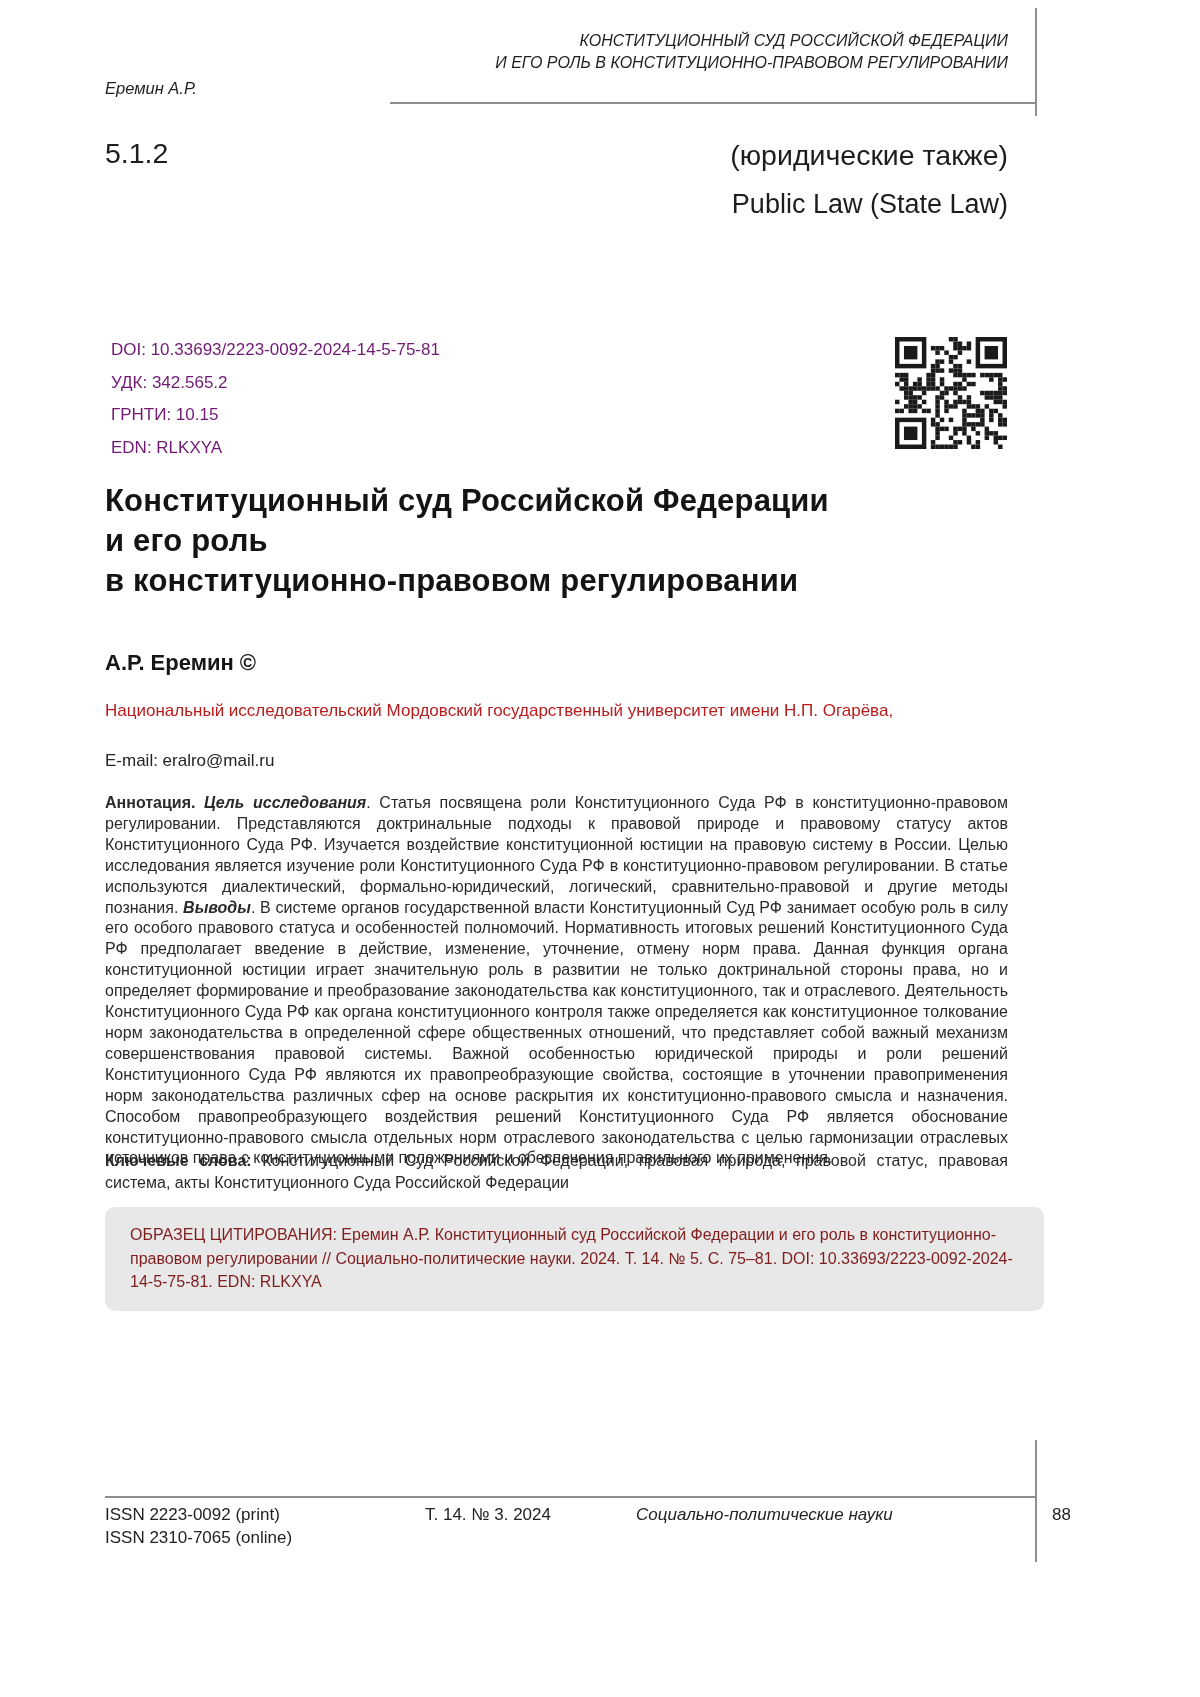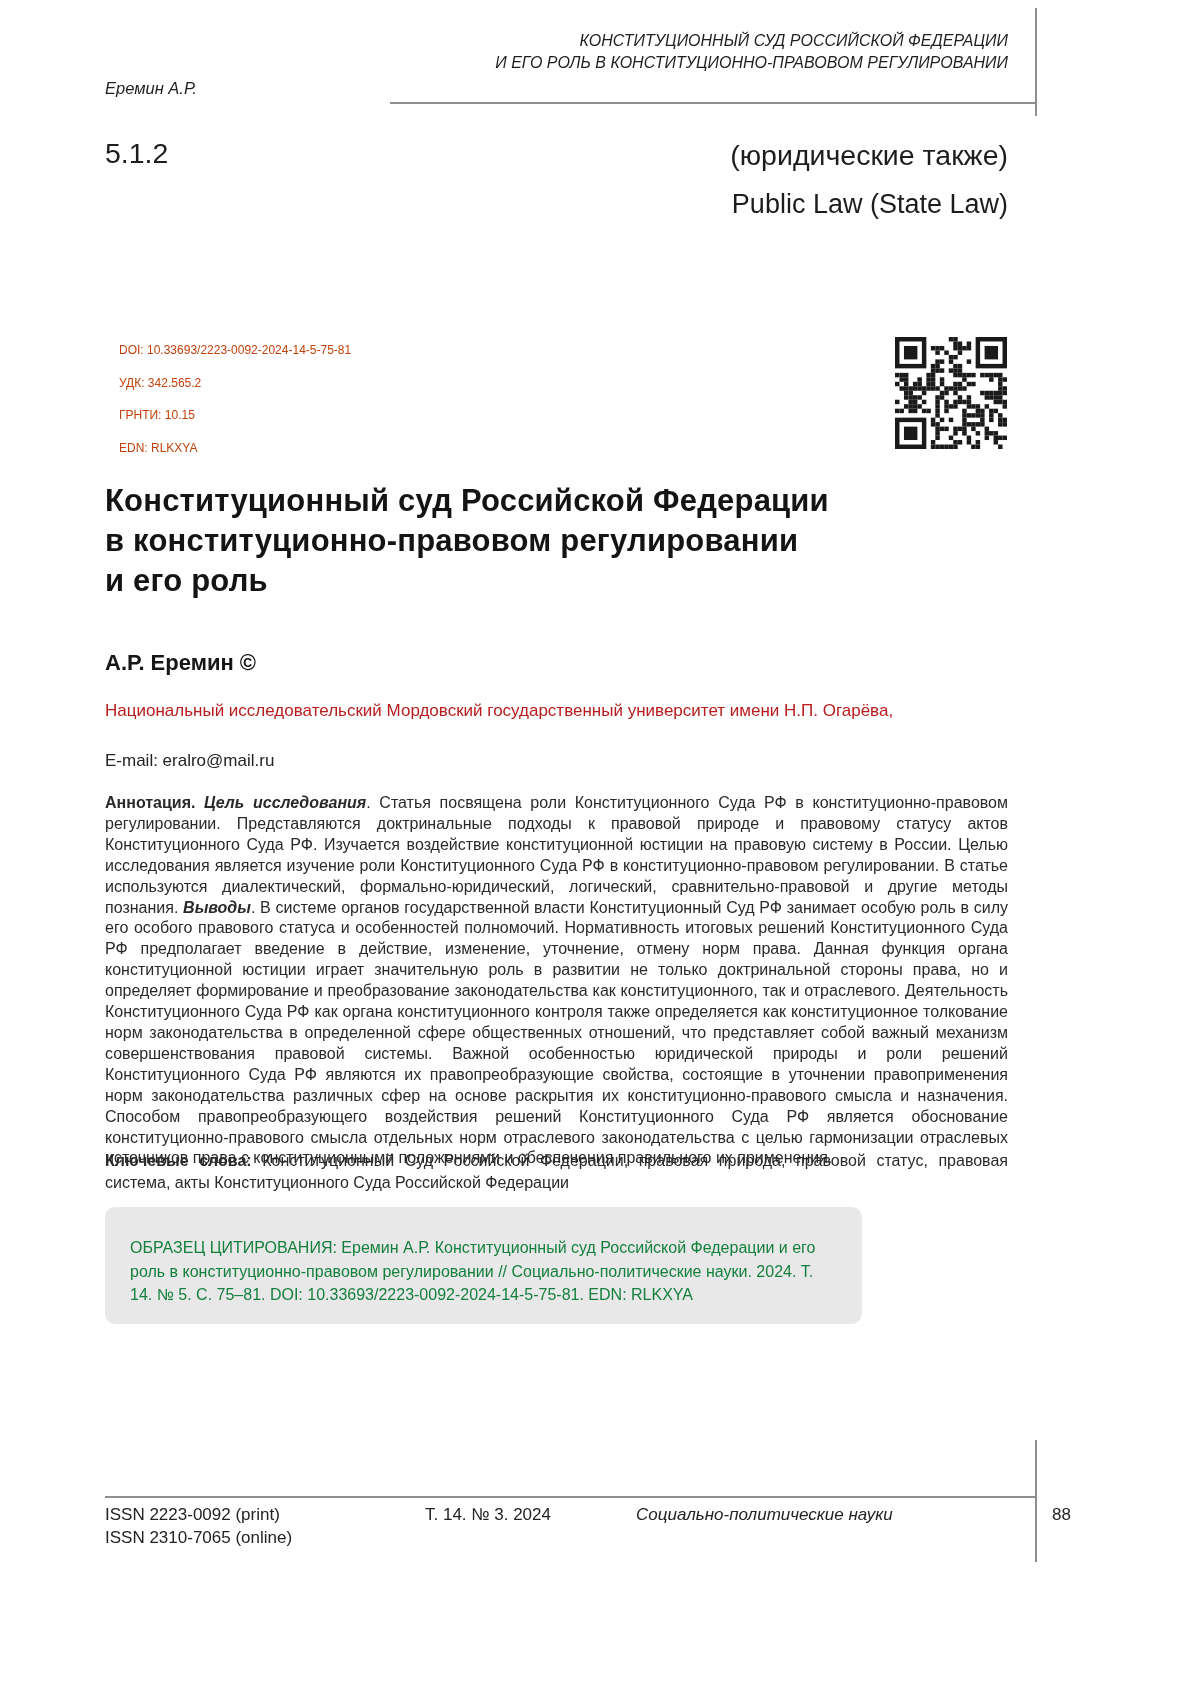--- a/index.html
+++ b/index.html
@@ -22,21 +22,21 @@
     left:105px; top:79px; font-style:italic; font-size:16.5px; color:#1f1f1f;
   }
 
   .section-number { left:105px; top:137px; font-size:28.5px; color:#1d1d1d; }
   .section-title {
     right:192px; top:137px; text-align:right;
     font-size:28.5px; line-height:37px; color:#1d1d1d;
   }
   .section-title-en { font-size:27px; margin-top:12px; }
 
-  .meta { left:119px; top:334px; font-size:12px; line-height:32.5px; color:#c2410c; }
+  .meta { left:111px; top:334px; font-size:17px; line-height:32.5px; color:#701a75; }
 
   .qr { left:895px; top:337px; width:112px; height:112px; }
 
   .article-title {
     left:105px; top:481px; font-size:31px; font-weight:700;
     line-height:40px; color:#141414; letter-spacing:0.2px;
   }
 
   .author-line { left:105px; top:650px; font-size:22px; font-weight:700; color:#161616; }
   .affiliation { left:105px; top:699px; font-size:17px; line-height:23px; color:#b91c1c; }
@@ -48,24 +48,24 @@
     hyphens:auto;
   }
   .keywords {
     left:105px; top:1150px; width:903px;
     font-size:16px; line-height:21.5px; text-align:justify; color:#2a2a2a;
   }
   .b  { font-weight:700; }
   .bi { font-weight:700; font-style:italic; }
 
   .citation-box {
-    left:105px; top:1207px; width:757px;
+    left:105px; top:1207px; width:939px;
     background:#e8e8e8; border-radius:10px;
-    padding:29px 25px 17px 25px;
-    font-size:16px; line-height:23.5px; color:#15803d; text-align:left;
+    padding:16px 25px 17px 25px;
+    font-size:16px; line-height:23.5px; color:#7f1d1d; text-align:left;
   }
 
   .footer-rule { left:105px; top:1496px; width:931px; }
   .rule-v-top { left:1035px; top:8px; height:108px; }
   .rule-v-bottom { left:1035px; top:1440px; height:122px; }
 
   .footer-issn { left:105px; top:1503px; font-size:17px; line-height:23px; color:#232323; }
   .footer-volume { left:425px; top:1505px; font-size:17px; color:#232323; }
   .footer-journal { left:636px; top:1505px; font-size:17px; font-style:italic; color:#232323; }
   .footer-page { left:1052px; top:1505px; font-size:17px; color:#232323; }
@@ -315,22 +315,22 @@
         <rect fill="#fff" x="85.5" y="4.5" width="22.5" height="22.5"></rect>
         <rect x="90" y="9" width="13.5" height="13.5"></rect>
         <rect x="0" y="81" width="31.5" height="31.5"></rect>
         <rect fill="#fff" x="4.5" y="85.5" width="22.5" height="22.5"></rect>
         <rect x="9" y="90" width="13.5" height="13.5"></rect>
       </svg>
   </div>
 
   <div class="abs article-title">
     <div>Конституционный суд Российской Федерации</div>
+    <div>и его роль</div>
     <div>в конституционно-правовом регулировании</div>
-    <div>и его роль</div>
   </div>
 
   <div class="abs author-line">А.Р. Еремин ©</div>
   <div class="abs affiliation">
     <div>Национальный исследовательский Мордовский государственный университет имени Н.П. Огарёва,</div>
   </div>
   <div class="abs email">E-mail: eralro@mail.ru</div>
 
   <p class="abs abstract"><span class="b">Аннотация.</span><span class="bi"> Цель исследования</span><span>. Статья посвящена роли Конституционного Суда РФ в конституционно-правовом регулировании. Представляются доктринальные подходы к правовой природе и правовому статусу актов Конституционного Суда РФ. Изучается воздействие конституционной юстиции на правовую систему в России. Целью исследования является изучение роли Конституционного Суда РФ в конституционно-правовом регулировании. В статье используются диалектический, формально-юридический, логический, сравнительно-правовой и другие методы познания. </span><span class="bi">Выводы</span><span>. В системе органов государственной власти Конституционный Суд РФ занимает особую роль в силу его особого правового статуса и особенностей полномочий. Нормативность итоговых решений Конституционного Суда РФ предполагает введение в действие, изменение, уточнение, отмену норм права. Данная функция органа конституционной юстиции играет значительную роль в развитии не только доктринальной стороны права, но и определяет формирование и преобразование законодательства как конституционного, так и отраслевого. Деятельность Конституционного Суда РФ как органа конституционного контроля также определяется как конституционное толкование норм законодательства в определенной сфере общественных отношений, что представляет собой важный механизм совершенствования правовой системы. Важной особенностью юридической природы и роли решений Конституционного Суда РФ являются их правопреобразующие свойства, состоящие в уточнении правоприменения норм законодательства различных сфер на основе раскрытия их конституционно-правового смысла и назначения. Способом правопреобразующего воздействия решений Конституционного Суда РФ является обоснование конституционно-правового смысла отдельных норм отраслевого законодательства с целью гармонизации отраслевых источников права с конституционными положениями и обеспечения правильного их применения.</span></p>
 

